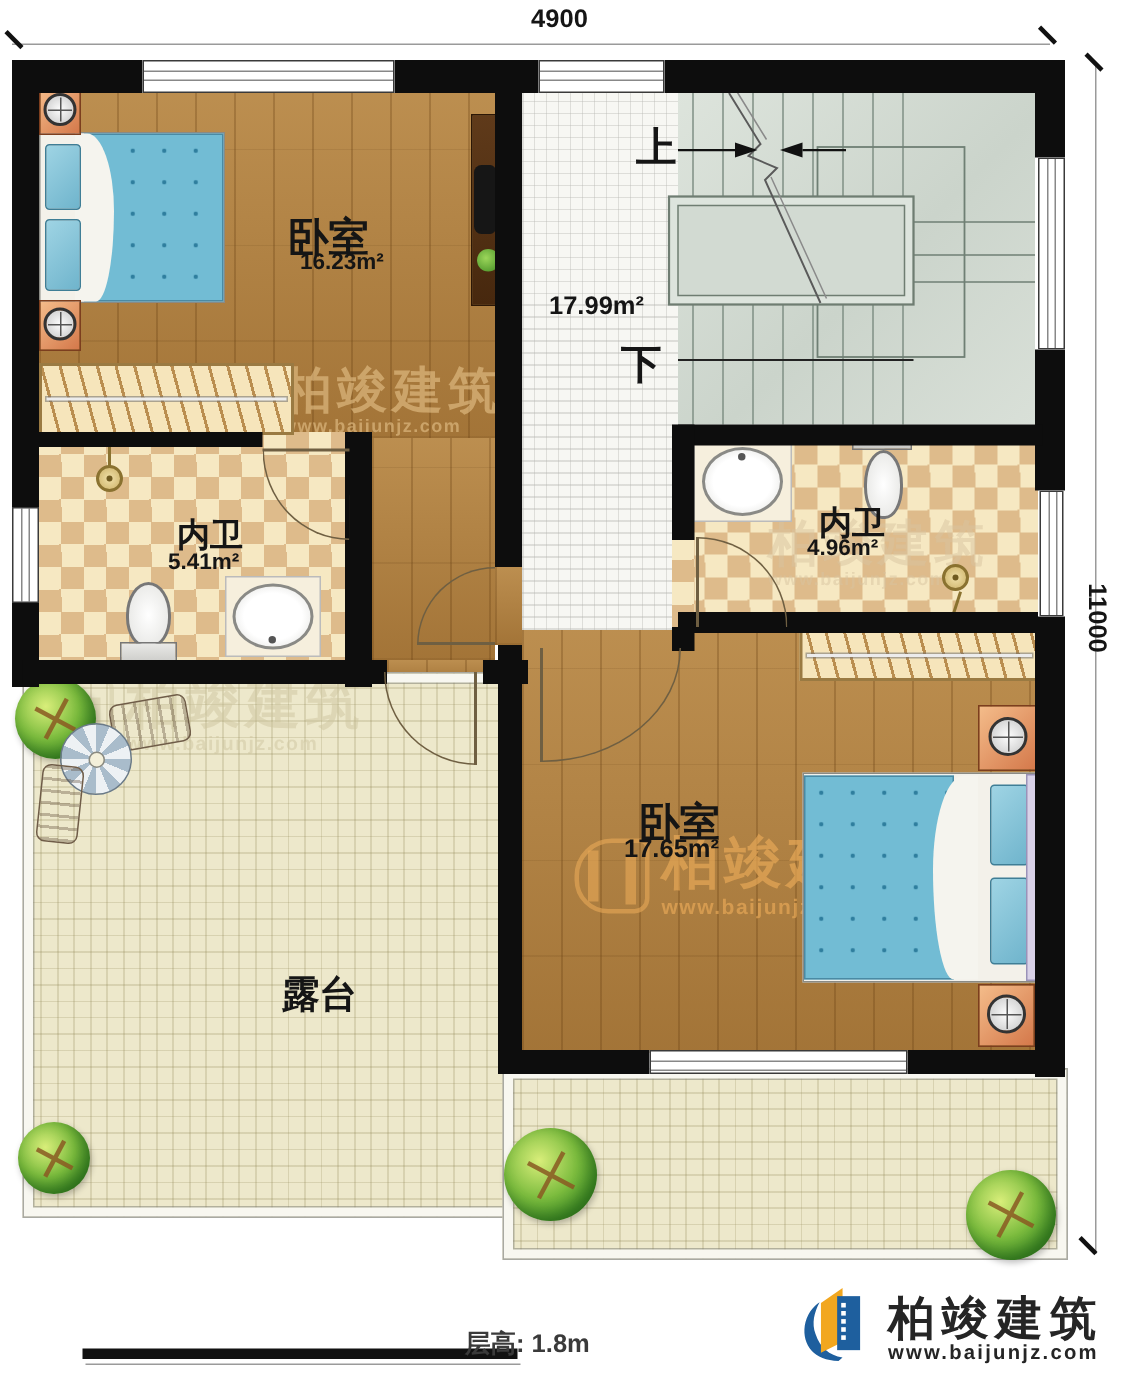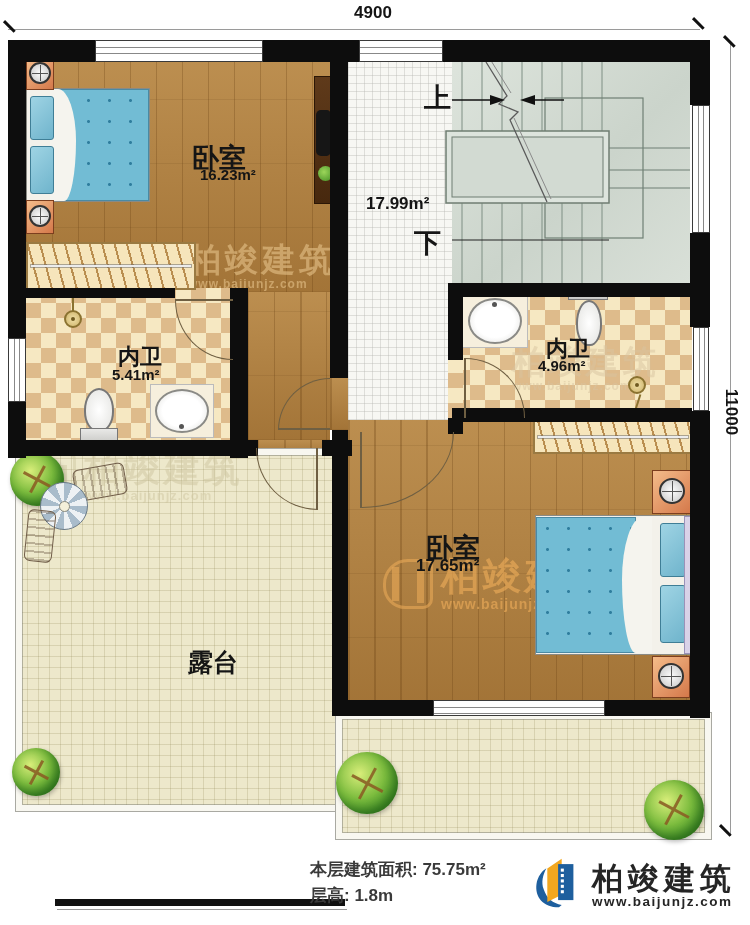--- a/index.html
+++ b/index.html
@@ -272,24 +272,20 @@
   <div class="lbl" style="left:118px;top:342px;font-size:22px">内卫</div>
   <div class="lbl" style="left:112px;top:366px;font-size:15px">5.41m²</div>
   <div class="lbl" style="left:546px;top:334px;font-size:22px">内卫</div>
   <div class="lbl" style="left:538px;top:357px;font-size:15px">4.96m²</div>
   <div class="lbl" style="left:426px;top:530px;font-size:27px">卧室</div>
   <div class="lbl" style="left:416px;top:556px;font-size:17px">17.65m²</div>
   <div class="lbl" style="left:188px;top:646px;font-size:25px">露台</div>
 
   <div class="title-bar" style="left:55px;top:899px;width:290px;height:7px"></div>
   <div class="title-bar2" style="left:57px;top:909px;width:290px;height:1px"></div>
-  <div class="info" style="left:310px;top:858px">
-    <span>本层建筑面积:</span>
-    <span>75.75m²</span>
-  </div>
   <div class="info" style="left:310px;top:884px">
     <span>层高:</span>
     <span>1.8m</span>
   </div>
 
   <svg style="left:532px;top:854px" width="54" height="58" viewBox="0 0 60 62">
     <path d="M30 58 C12 58 3 46 5 32 C6.2 24 11 17.5 16 14.5 C12 22 10 30 13 38 C16.5 48.5 23 53.5 33 55.5 Z" fill="#1e5f9e"></path>
     <polygon points="17,15 33,4 33,44 17,52" fill="#f2a71f"></polygon>
     <rect x="29" y="10" width="17" height="40" fill="#1e5f9e"></rect>
     <g fill="#fff">

